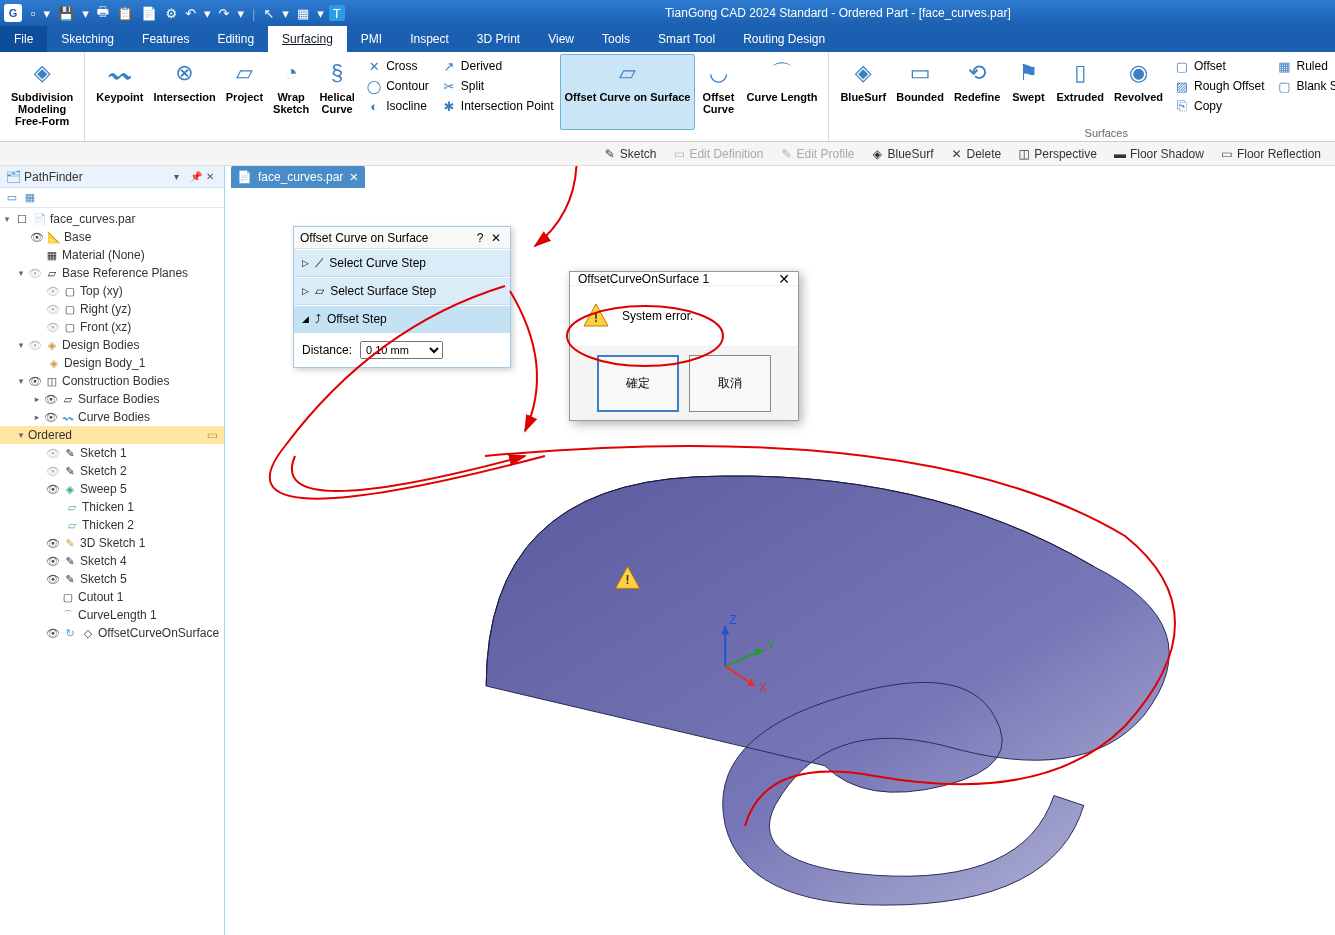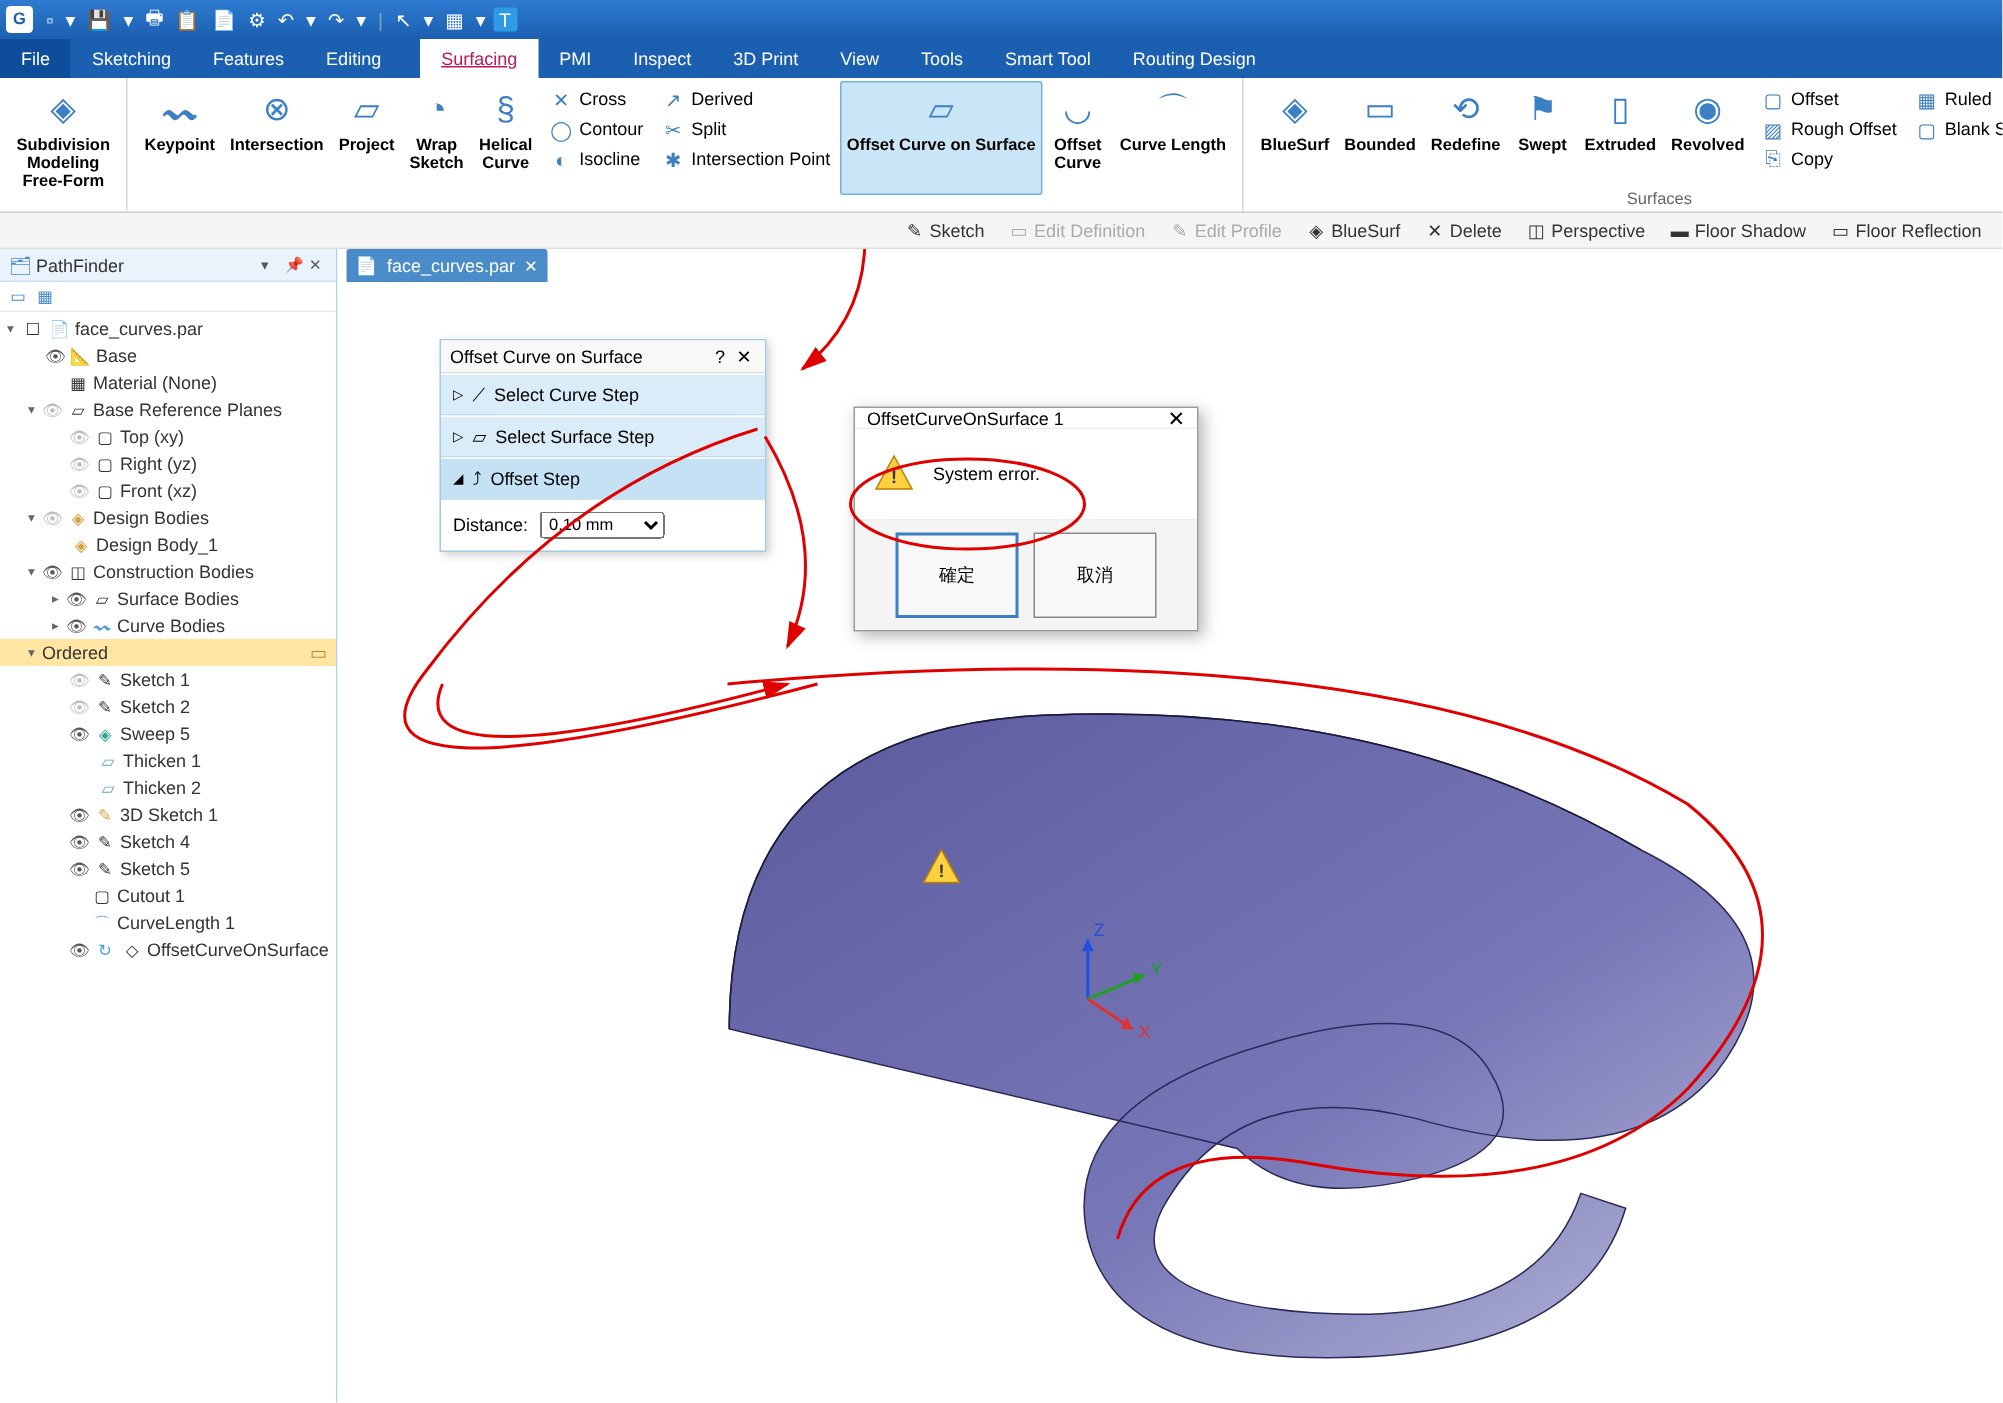--- a/index.html
+++ b/index.html
@@ -9,21 +9,21 @@
 .titlebar { height: 26px; background: linear-gradient(#2e7bd1, #1b5fb0); display: flex; align-items: center; color: #fff; padding: 0 4px; }
 .titlebar .logo { width: 18px; height: 18px; background: #fff; border-radius: 3px; margin-right: 6px; display:flex;align-items:center;justify-content:center;color:#1b5fb0;font-weight:bold;font-size:11px;}
 .titlebar .qat { display: flex; gap: 2px; align-items: center; }
 .titlebar .qat span { padding: 2px 3px; cursor: pointer; font-size: 13px; }
 .titlebar .title { flex: 1; text-align: center; font-size: 12px; }
 
 
 .menubar { height: 26px; background: #1b5fb0; display: flex; align-items: stretch; color: #fff; }
 .menubar .tab { padding: 0 14px; display:flex;align-items:center; cursor:pointer; font-size: 12px; }
 .menubar .tab.file { background: #0d4d9a; }
-.menubar .tab.active { background: #fff; color: #be185d; text-decoration: underline; margin-left: 12px; }
+.menubar .tab.active { background: #fff; color: #0f172a; text-decoration: underline; }
 
 
 .ribbon { height: 90px; background: #fff; border-bottom: 1px solid #ccc; display: flex; }
 .ribbon-group { border-right: 1px solid #d8d8d8; padding: 2px 6px 0 6px; display: flex; flex-direction: column; position: relative; }
 .ribbon-group .label { position: absolute; bottom: 2px; left: 0; right: 0; text-align: center; font-size: 11px; color: #666; }
 .rbtn-big { display: flex; flex-direction: column; align-items: center; justify-content: flex-start; padding: 2px 4px 14px 4px; cursor: pointer; min-width: 46px; text-align: center; border: 1px solid transparent; border-radius: 2px; }
 .rbtn-big.highlighted { background: #cae5f5; border-color: #6fb3dd; }
 .rbtn-big .ico { width: 32px; height: 32px; display:flex;align-items:center;justify-content:center; font-size: 22px; color:#3b7fc4; }
 .rbtn-big .txt { font-size: 11px; line-height: 12px; margin-top: 2px; white-space: pre-line; font-weight: bold; }
 .rbtn-row { display:flex; }
@@ -111,20 +111,21 @@
     <span>▾</span>
     <span>↷</span>
     <span>▾</span>
     <span style="color:#7ab;">|</span>
     <span>↖</span>
     <span>▾</span>
     <span>▦</span>
     <span>▾</span>
     <span style="background:#2e9be6;border-radius:2px;width:16px;height:16px;display:flex;align-items:center;justify-content:center;">T</span>
   </div>
+  <div class="title">TianGong CAD 2024 Standard - Ordered Part - [face_curves.par]</div>
 </div>
 
 <div class="menubar">
   <div class="tab file">File</div>
   <div class="tab">Sketching</div>
   <div class="tab">Features</div>
   <div class="tab">Editing</div>
   <div class="tab active">Surfacing</div>
   <div class="tab">PMI</div>
   <div class="tab">Inspect</div>

